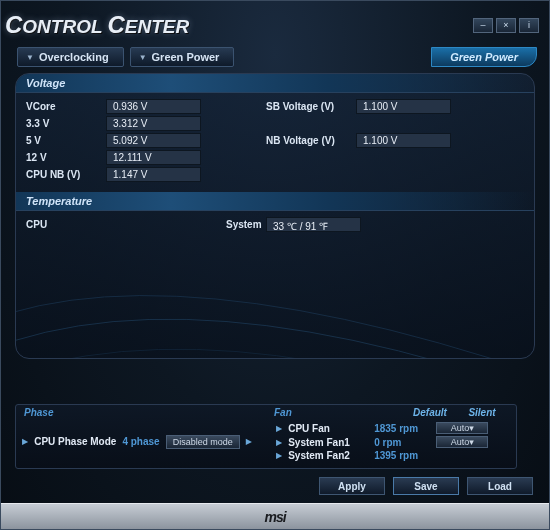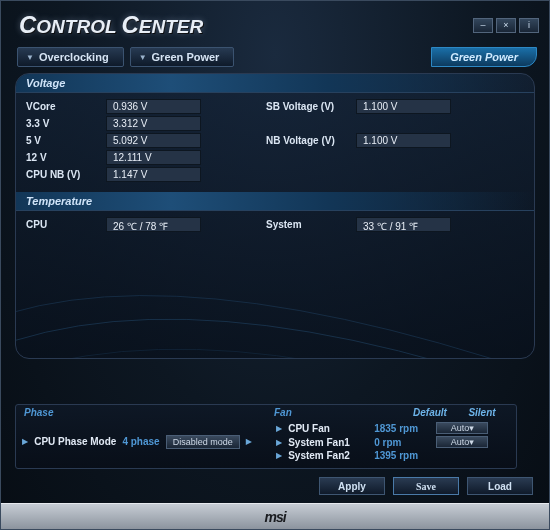--- a/index.html
+++ b/index.html
@@ -13,23 +13,22 @@
     position: relative;
   }
   .window {
     width: 550px; height: 530px;
     background: radial-gradient(ellipse at 50% 10%, #1a2a3e 0%, #0d1722 55%, #070d14 100%);
     border: 1px solid #3a4a5e;
     position: relative;
   }
   .titlebar {
     display: flex; align-items: center; justify-content: space-between;
-    padding: 6px 10px 4px 10px;
+    padding: 6px 10px 4px 4px;
     height: 46px;
-    margin-left: 8px;
   }
   .logo {
     font-family: "Arial Black", sans-serif;
     font-style: italic;
     font-weight: 900;
     font-size: 19px;
     letter-spacing: 0px;
     color: #e8eef6;
     text-shadow: 0 0 6px rgba(200,220,255,.35), 1px 1px 0 #000;
     white-space: nowrap;
@@ -152,21 +151,21 @@
     display: flex; gap: 8px;
   }
   .actbtn {
     width: 66px; height: 18px;
     background: linear-gradient(#2a3b52, #0f1a2a);
     border: 1px solid #3e5672;
     color: #cfe0f2; font-size: 10px; font-weight: 600;
     display: flex; align-items: center; justify-content: center;
     cursor: pointer;
   }
-  .actbtn.primary { border-color: #4a7aa8; font-family: Liberation Serif, serif; }
+  .actbtn.primary { border-color: #4a7aa8; }
   .footer {
     position: absolute; bottom: 0; left: 0; right: 0;
     height: 26px;
     background: linear-gradient(#c6ccd4, #8c949e);
     display: flex; align-items: center; justify-content: center;
     color: #1a1c20; font-family: "Arial Black", sans-serif;
     font-style: italic; font-weight: 900; font-size: 14px;
     letter-spacing: -1px;
     border-top: 1px solid #e6e9ee;
   }
@@ -236,21 +235,20 @@
       <div class="lbl">CPU NB (V)</div>
       <div class="valbox">1.147 V</div>
       <div></div>
         <div></div>
         <div></div>
     </div>
 
     <div class="section-hdr">Temperature</div>
     <div class="grid">
       <div class="lbl">CPU</div>
-      <div class="valbox">26 ℃ / 78 ℉</div>
       <div></div>
       <div class="lbl">System</div>
       <div class="valbox">33 ℃ / 91 ℉</div>
     </div>
   </div>
 
   <div class="bottom-block">
     <div class="bb-hdr">
       <div class="phase">Phase</div>
       <div class="fan">Fan</div>

